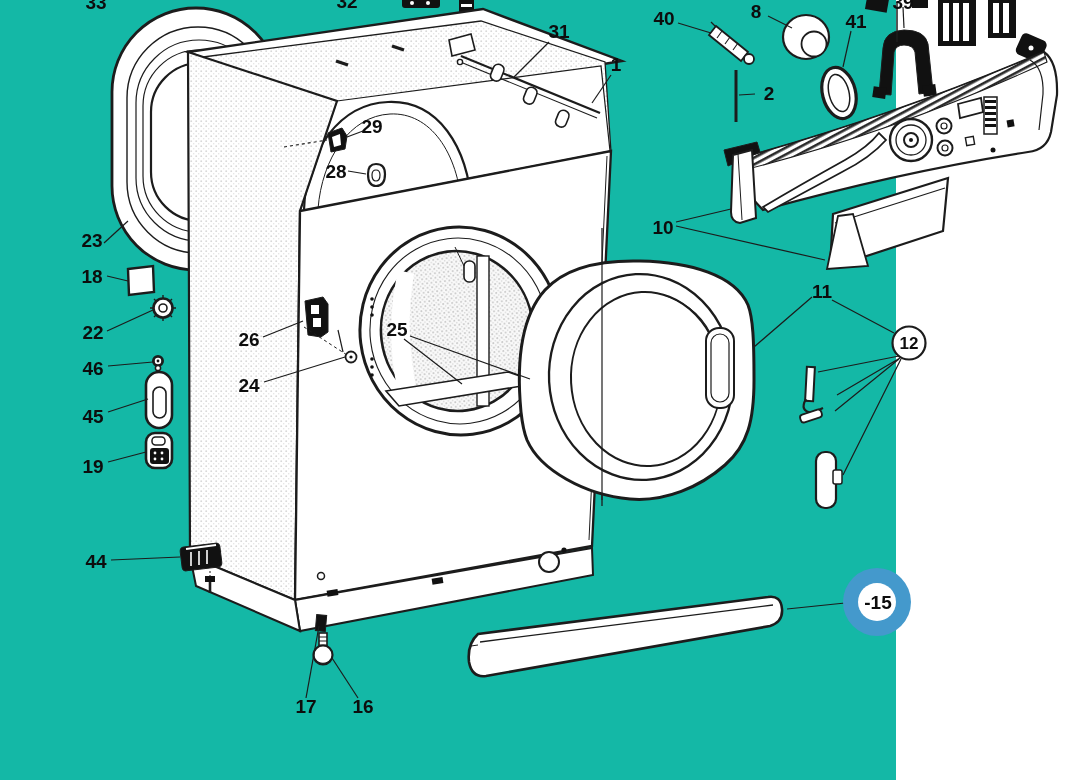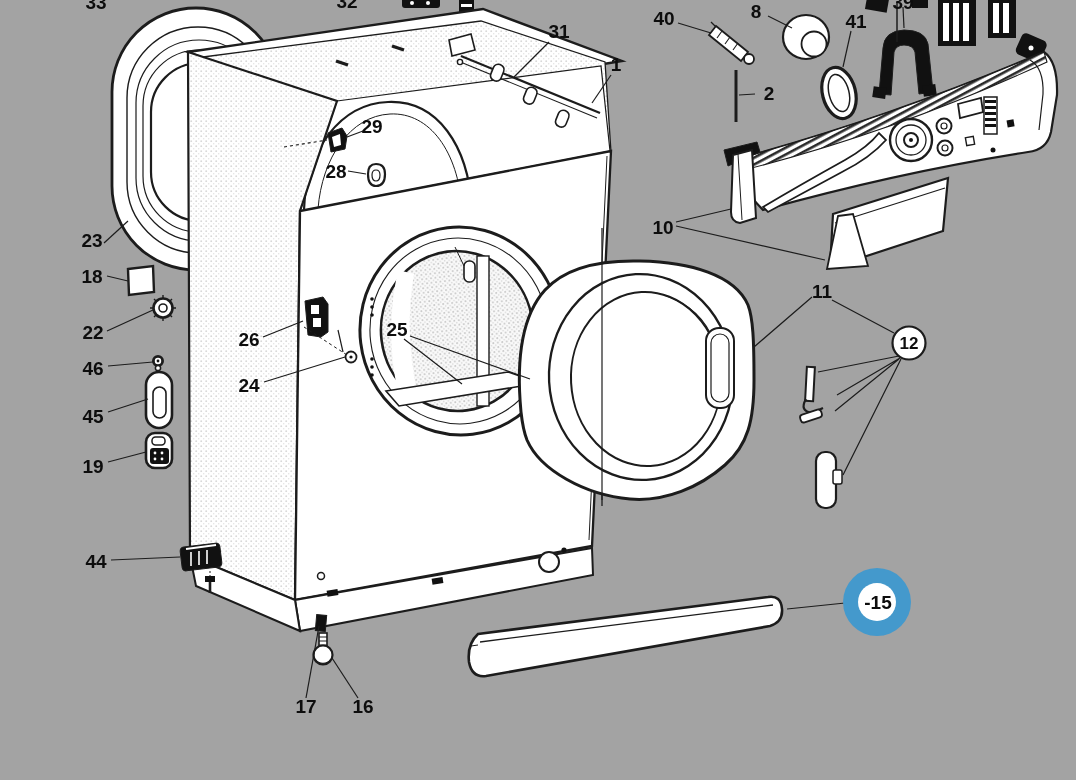--- a/index.html
+++ b/index.html
@@ -1,17 +1,17 @@
 <!DOCTYPE html>
 <html><head>
 <meta charset="utf-8">
 <style>
   html,body{margin:0;padding:0;background:#ffffff;}
   body{width:1092px;height:780px;overflow:hidden;font-family:"Liberation Sans",sans-serif;}
-  #stage{width:1076px;height:780px;position:relative;background:#a3a3a3;text-align:center;}
+  #stage{width:896px;height:780px;position:relative;background:#14b8a6;text-align:center;}
   svg{display:block;}
   .lbl{font-family:"Liberation Sans","DejaVu Sans",sans-serif;font-weight:bold;font-size:19px;fill:#0d0d0d;}
   .lbl-sm{font-family:"Liberation Sans","DejaVu Sans",sans-serif;font-weight:bold;font-size:17px;fill:#0d0d0d;}
 </style>
 </head>
 <body>
 
 <div id="stage">
 <svg width="1092" height="780" viewBox="0 0 1092 780">
   <defs>

